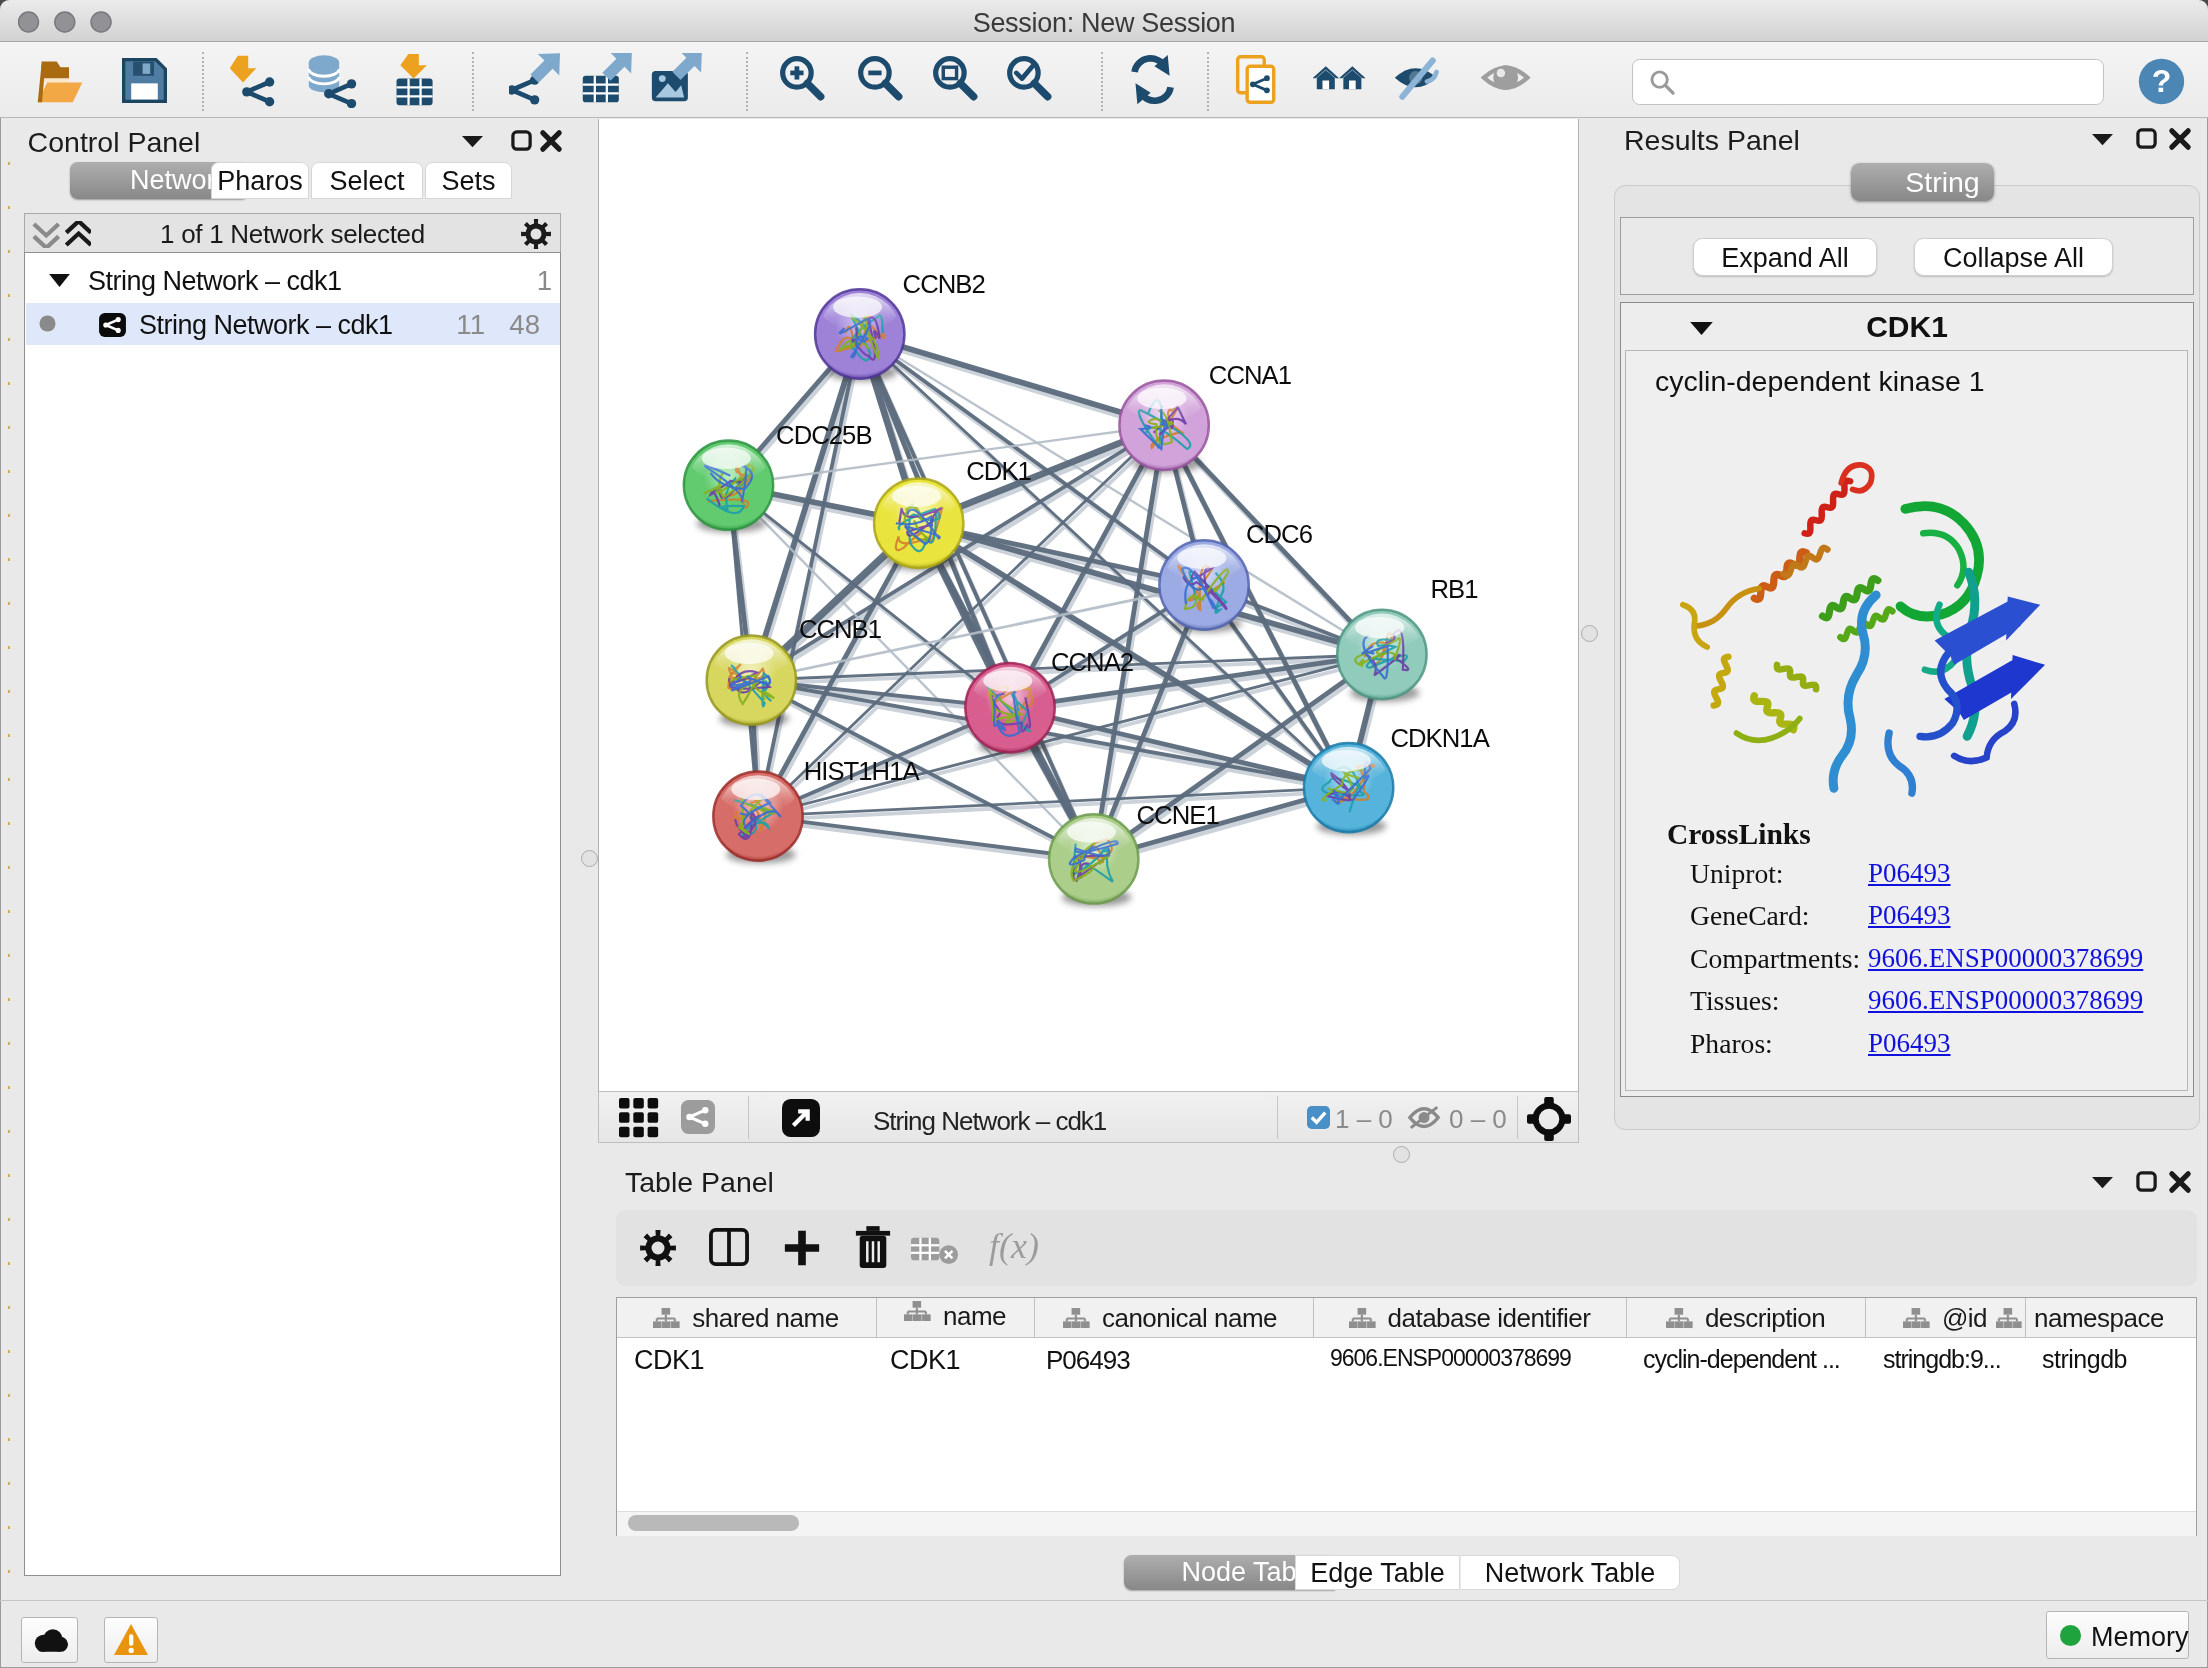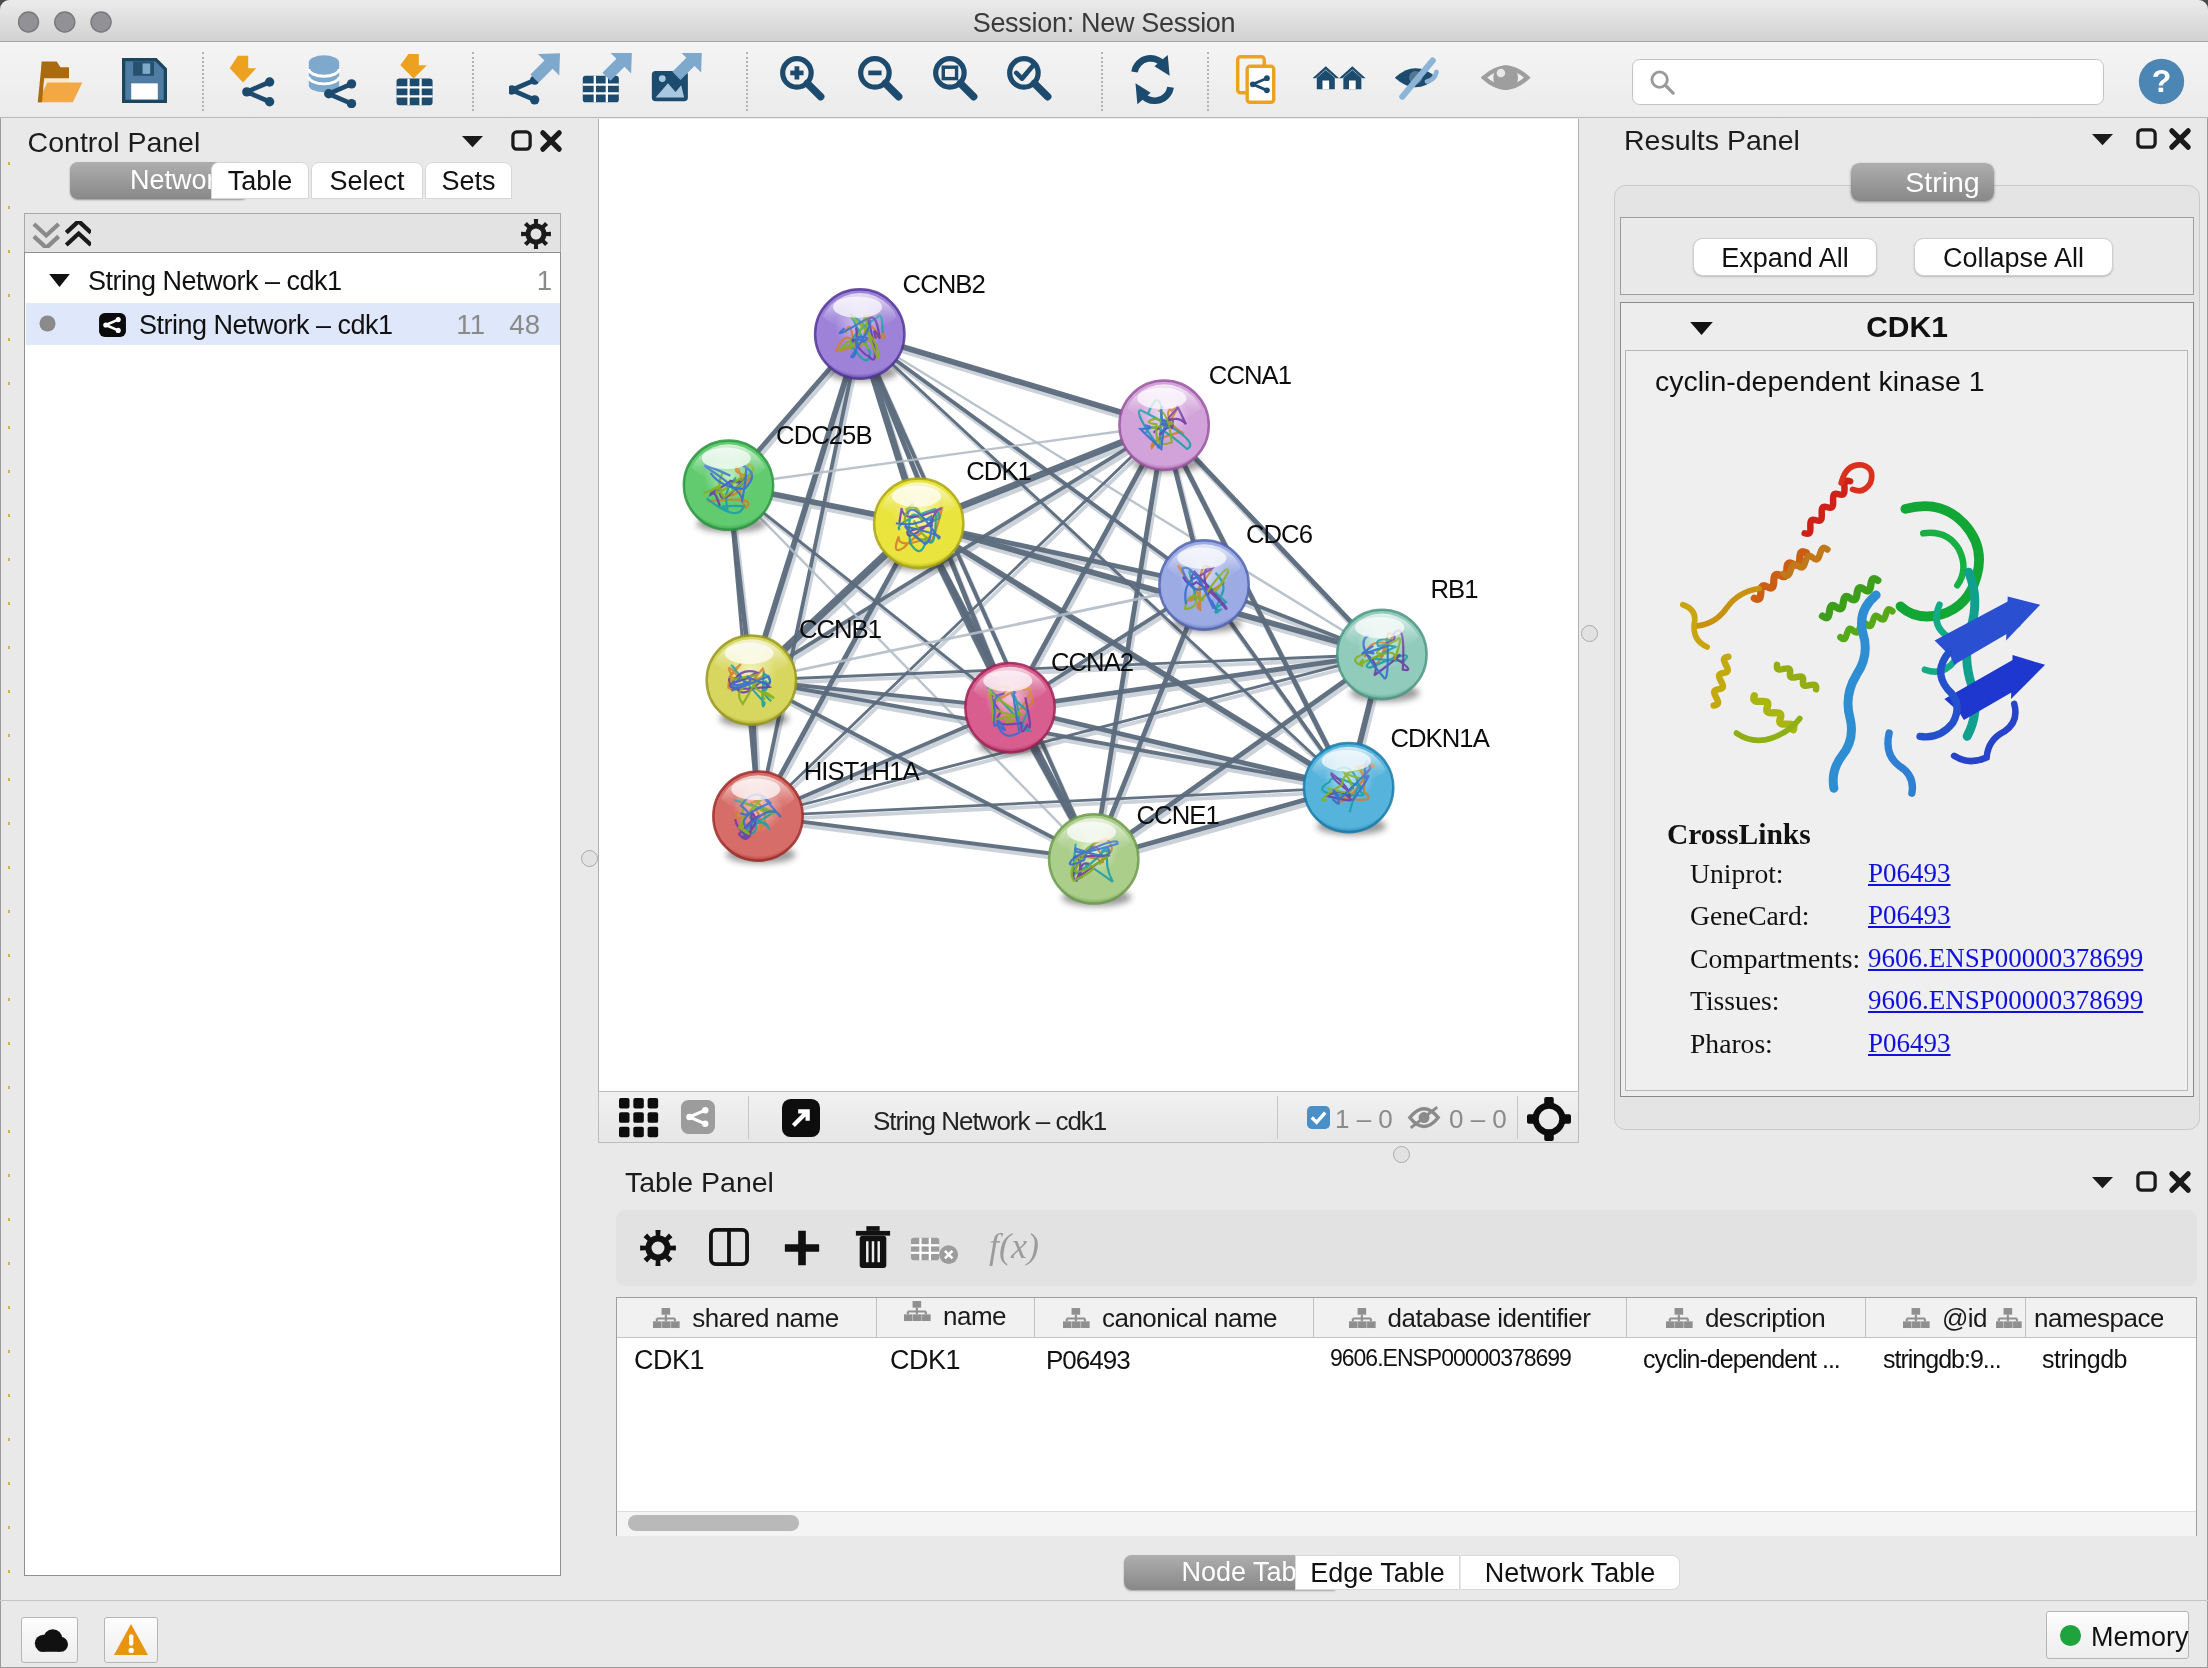--- a/index.html
+++ b/index.html
@@ -162,33 +162,34 @@
       </svg></div>
     <div class="abs" style="left:511px;top:130px"><svg width="22" height="22" viewBox="0 0 23 23">
         <rect x="2" y="2" width="18" height="18" rx="4" fill="none" stroke="#1a1a1a" stroke-width="3.4"></rect>
       </svg></div>
     <div class="abs" style="left:539px;top:129px"><svg width="24" height="24" viewBox="0 0 25 25">
         <path d="M4 4 L21 21 M21 4 L4 21" stroke="#1a1a1a" stroke-width="5.4" stroke-linecap="round"></path>
       </svg></div>
     <div class="abs graybar" style="left:70px;top:162px;width:139px;height:37px;border-radius:7.6px;
 text-align:center;line-height:37px;font-size:27px;box-shadow:0 1px 1.9px rgba(0,0,0,.35)">Network</div>
     <div class="abs" style="left:211px;top:162px;width:98px;height:37px;background:#fff;
-border:1px solid #d6d6d6;border-radius:7.6px 7.6px 0 0;text-align:center;line-height:37px;font-size:27px;color:#111;box-sizing:border-box">Table</div>
+border:1px solid #d6d6d6;border-radius:7.6px 7.6px 0 0;text-align:center;line-height:37px;font-size:27px;color:#111;box-sizing:border-box">Pharos</div>
     <div class="abs" style="left:311px;top:162px;width:112px;height:37px;background:#fff;
 border:1px solid #d6d6d6;border-radius:7.6px 7.6px 0 0;text-align:center;line-height:37px;font-size:27px;color:#111;box-sizing:border-box">Select</div>
     <div class="abs" style="left:425px;top:162px;width:87px;height:37px;background:#fff;
 border:1px solid #d6d6d6;border-radius:7.6px 7.6px 0 0;text-align:center;line-height:37px;font-size:27px;color:#111;box-sizing:border-box">Sets</div>
     <div class="abs" style="left:24px;top:213px;width:537px;height:39px;background:#e3e3e3;
 border:1.4px solid #a9a9a9;border-bottom:none;box-sizing:border-box"></div>
     <div class="abs" style="left:32px;top:221px"><svg width="59" height="27" viewBox="0 0 62 28">
         <path d="M2,3 L15,15 L28,3" fill="none" stroke="#8a8a8a" stroke-width="4.5"></path>
         <path d="M2,16 L15,28 L28,16" fill="none" stroke="#8a8a8a" stroke-width="4.5"></path>
         <path d="M36,25 L49,13 L62,25" fill="none" stroke="#1a1a1a" stroke-width="4.5"></path>
         <path d="M36,12 L49,0 L62,12" fill="none" stroke="#1a1a1a" stroke-width="4.5"></path>
       </svg></div>
+    <div class="abs" style="left:24px;top:219px;width:537px;text-align:center;font-size:26px;letter-spacing:-0.3px;color:#1a1a1a">1 of 1 Network selected</div>
     <div class="abs" style="left:519px;top:217px"><svg width="34" height="34" viewBox="0 0 36 36">
         <path d="M28.3,13.7 L29.0,16.0 L33.8,15.7 L33.8,20.3 L29.0,20.0 L28.3,22.3 L27.2,24.4 L30.8,27.6 L27.6,30.8 L24.4,27.2 L22.3,28.3 L20.0,29.0 L20.3,33.8 L15.7,33.8 L16.0,29.0 L13.7,28.3 L11.6,27.2 L8.4,30.8 L5.2,27.6 L8.8,24.4 L7.7,22.3 L7.0,20.0 L2.2,20.3 L2.2,15.7 L7.0,16.0 L7.7,13.7 L8.8,11.6 L5.2,8.4 L8.4,5.2 L11.6,8.8 L13.7,7.7 L16.0,7.0 L15.7,2.2 L20.3,2.2 L20.0,7.0 L22.3,7.7 L24.4,8.8 L27.6,5.2 L30.8,8.4 L27.2,11.6 Z M23.8,18.0 A5.8,5.8 0 1 0 12.2,18.0 A5.8,5.8 0 1 0 23.8,18.0 Z" fill="#1a1a1a" fill-rule="evenodd"></path>
       </svg></div>
     <div class="abs" style="left:24px;top:252px;width:537px;height:1324px;background:#fff;
 border:1.4px solid #8f8f8f;box-sizing:border-box"></div>
     <div class="abs" style="left:48px;top:272px"><svg width="23" height="16" viewBox="0 0 24 17">
         <polygon points="1,2 23,2 12,16" fill="#111"></polygon>
       </svg></div>
     <div class="abs" style="left:88px;top:266px;font-size:27px;letter-spacing:-0.5px;color:#111">String Network – cdk1</div>
     <div class="abs" style="left:514px;top:265px;width:38px;text-align:right;font-size:27.6px;color:#8a8a8a">1</div>

